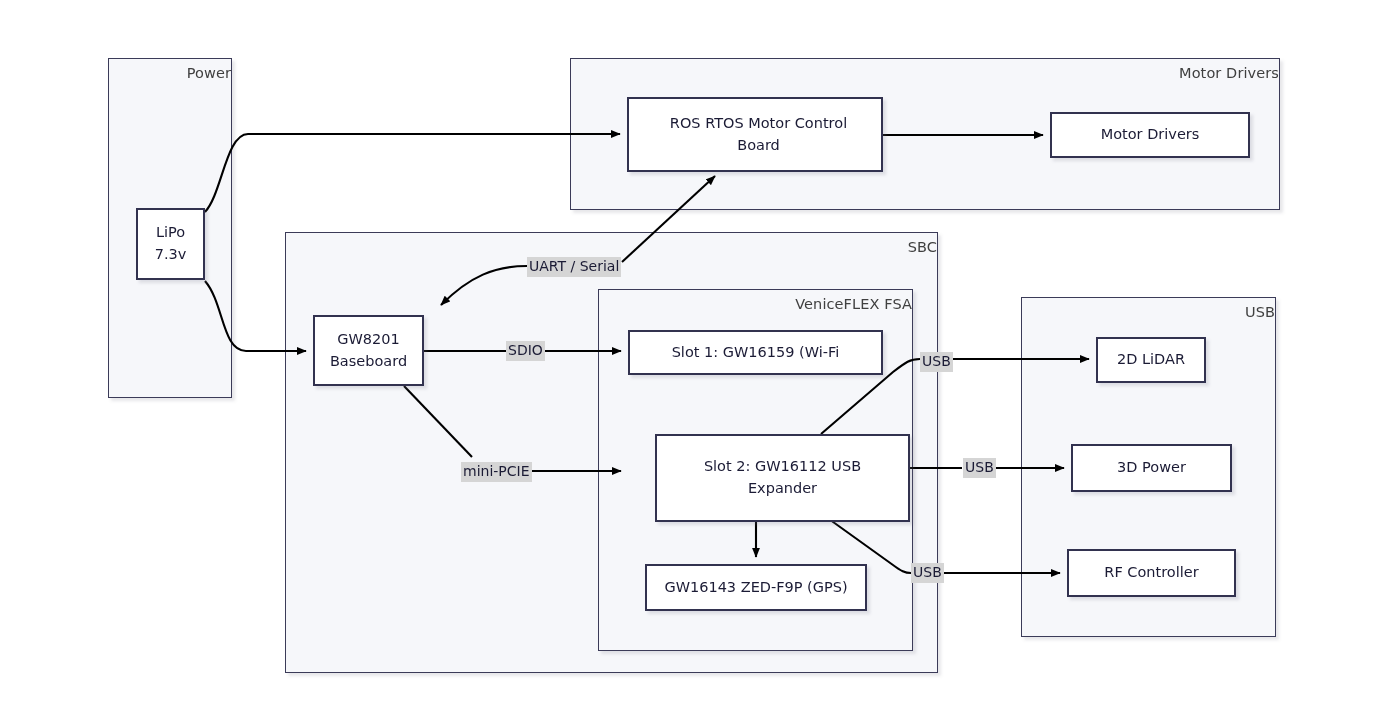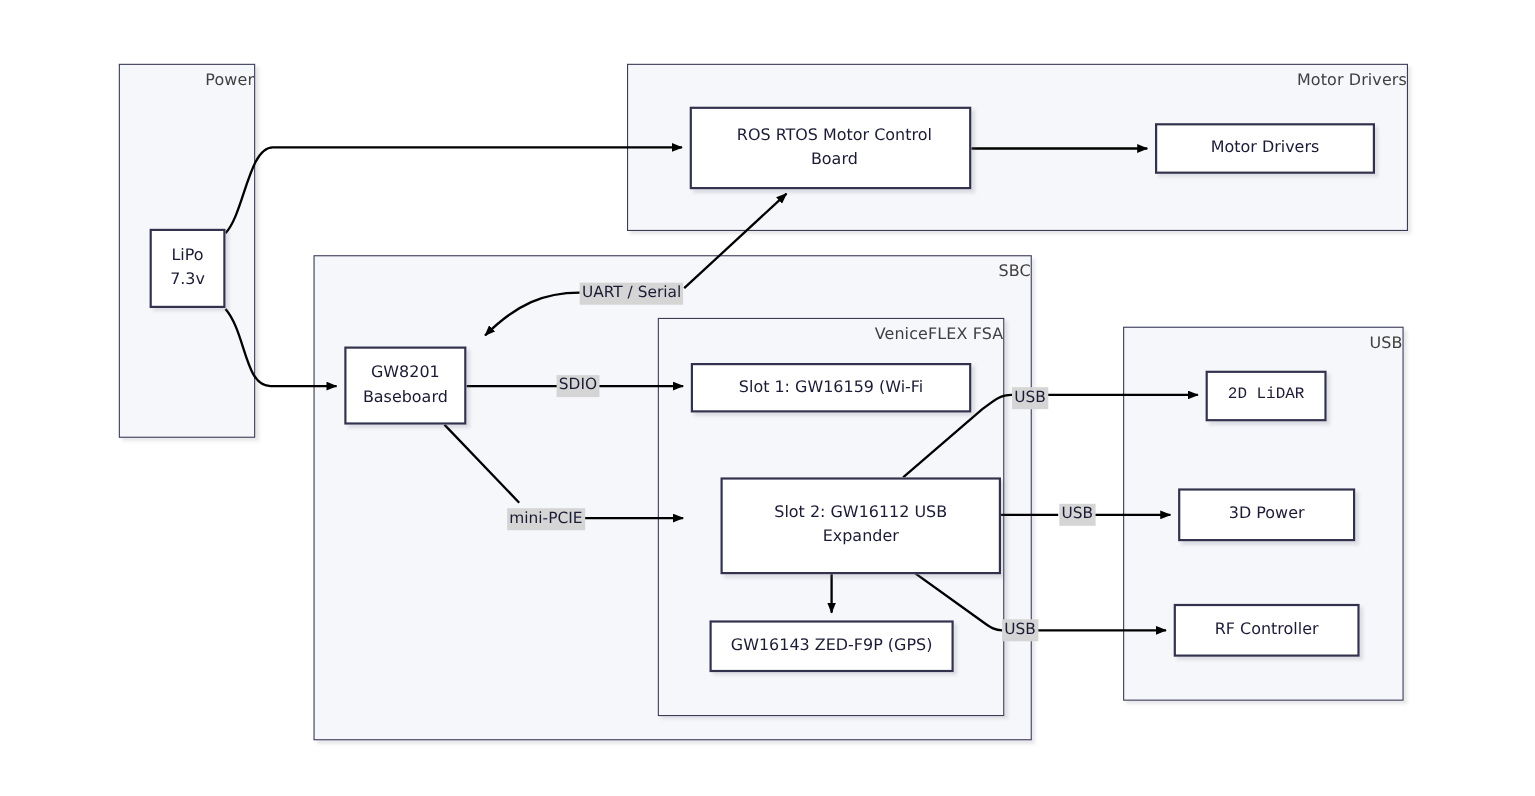--- a/index.html
+++ b/index.html
@@ -157,21 +157,21 @@
   </div>
 
   <div class="node" style="left:628px; top:434px; width:255px; height:88px;margin-left:27px;">
     <span>Slot 2: GW16112 USB<br>Expander</span>
   </div>
 
   <div class="node" style="left:645px; top:564px; width:222px; height:47px;">
     <span>GW16143 ZED-F9P (GPS)</span>
   </div>
 
-  <div class="node" style="left:1096px; top:337px; width:110px; height:46px;font-family:Liberation Mono, monospace;">
+  <div class="node" style="left:1096px; top:337px; width:110px; height:46px;">
     <span>2D LiDAR</span>
   </div>
 
   <div class="node" style="left:1071px; top:444px; width:161px; height:48px;">
     <span>3D Power</span>
   </div>
 
   <div class="node" style="left:1067px; top:549px; width:169px; height:48px;">
     <span>RF Controller</span>
   </div>

